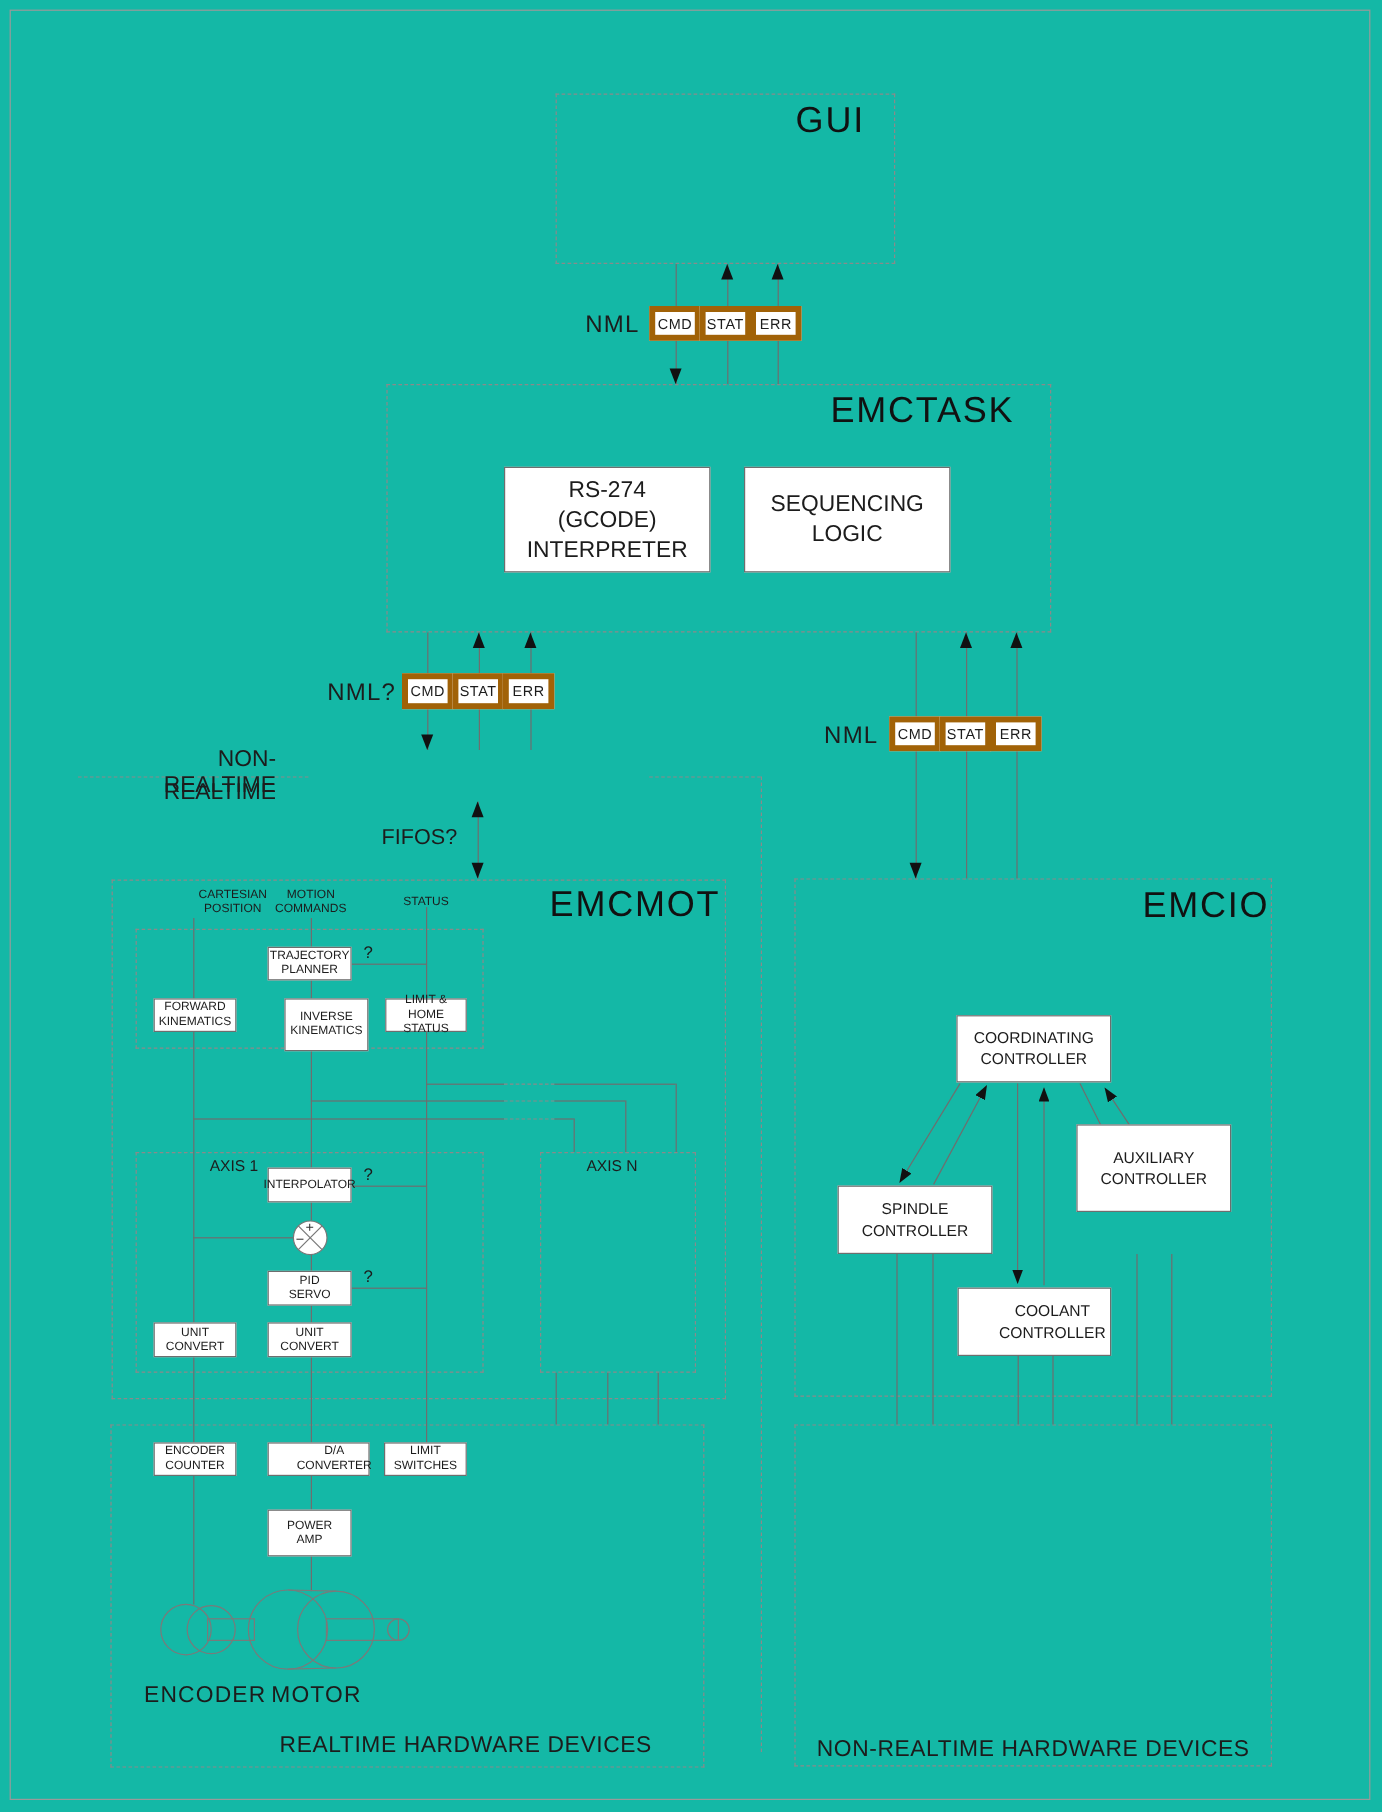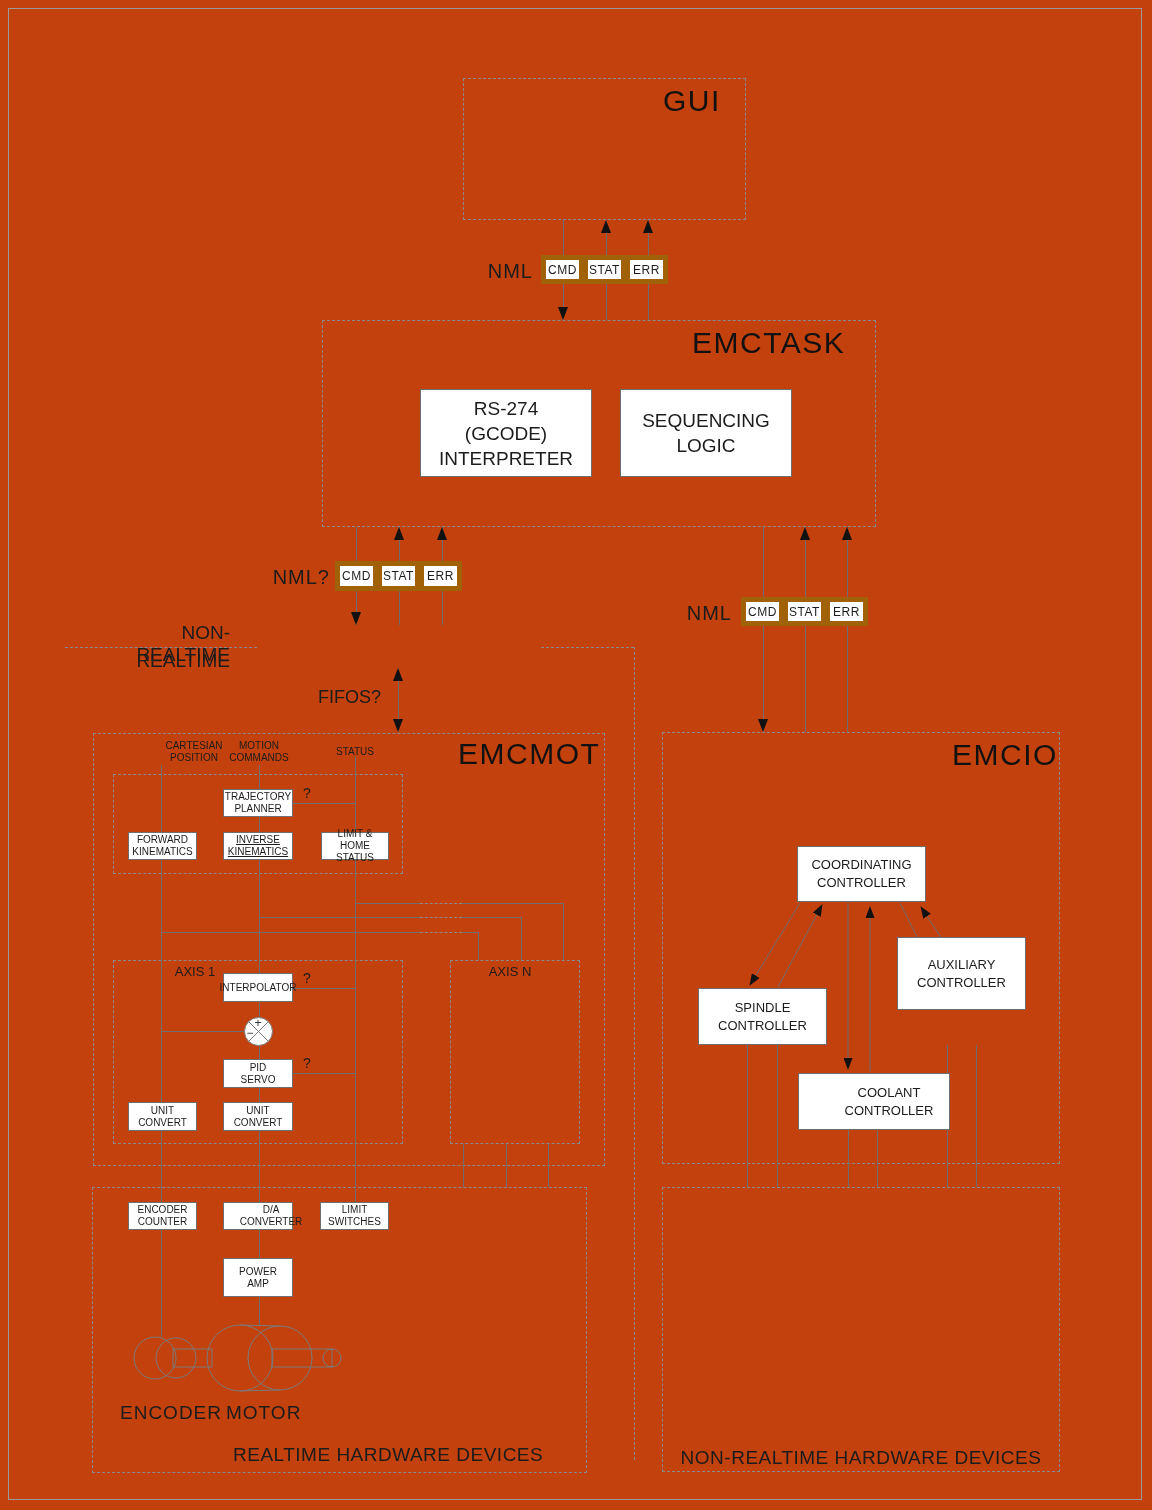--- a/index.html
+++ b/index.html
@@ -1,16 +1,16 @@
 <!DOCTYPE html>
 <html><head>
 <meta charset="utf-8">
 <style>
   html,body{margin:0;padding:0;background:#fff;}
-  #canvas{position:relative;width:1152px;height:1510px;background:#c2410c;
+  #canvas{position:relative;width:1152px;height:1510px;background:#14b8a6;
           font-family:"Liberation Sans","DejaVu Sans",sans-serif;color:#1c1c1c;overflow:hidden;}
   .abs{position:absolute;}
   
   .box{position:absolute;border:1px solid #6e6e6e;background:#fff;box-sizing:border-box;
        display:flex;align-items:center;justify-content:center;text-align:center;
        white-space:pre-line;font-size:10px;line-height:12px;color:#1c1c1c;z-index:4;}
   .f19{font-size:19px;line-height:25px;}
   .f13{font-size:13px;line-height:18px;}
   .f22{font-size:22px;line-height:24px;letter-spacing:0.5px;}
   
@@ -122,21 +122,21 @@
   <div class="vline" style="left:259px;top:1230px;height:28px;"></div>
   <div class="vline" style="left:259px;top:1287px;height:39px;"></div>
 
   <div class="vline" style="left:355px;top:756px;height:76px;"></div>
   <div class="vline" style="left:355px;top:860px;height:342px;"></div>
 
   <div class="box" style="left:223px;top:789px;width:70px;height:28px;">TRAJECTORY
 PLANNER</div>
   <div class="box" style="left:128px;top:832px;width:69px;height:28px;">FORWARD
 KINEMATICS</div>
-  <div class="box" style="left:223px;top:832px;width:70px;height:28px;text-decoration:underline;">INVERSE
+  <div class="box" style="left:237px;top:832px;width:70px;height:44px;">INVERSE
 KINEMATICS</div>
   <div class="box" style="left:321px;top:832px;width:68px;height:28px;">LIMIT &amp; HOME
 STATUS</div>
 
   <div class="hline" style="left:293px;top:803px;width:62px;"></div>
   <div class="hline" style="left:293px;top:988px;width:62px;"></div>
   <div class="hline" style="left:293px;top:1073px;width:62px;"></div>
   <div class="lbl" style="left:303px;top:785px;font-size:14px;">?</div>
   <div class="lbl" style="left:303px;top:970px;font-size:14px;">?</div>
   <div class="lbl" style="left:303px;top:1055px;font-size:14px;">?</div>
@@ -179,21 +179,21 @@
   <div class="box" style="left:223px;top:1102px;width:70px;height:29px;">UNIT
 CONVERT</div>
 
   <div class="vline" style="left:463px;top:1144px;height:43px;"></div>
   <div class="vline" style="left:506px;top:1144px;height:43px;"></div>
   <div class="vline" style="left:548px;top:1144px;height:43px;"></div>
 
   <div class="dashed" style="left:92px;top:1187px;width:495px;height:286px;"></div>
   <div class="box" style="left:128px;top:1202px;width:69px;height:28px;">ENCODER
 COUNTER</div>
-  <div class="box" style="left:223px;top:1202px;width:70px;height:28px;padding-left:26px;">D/A
+  <div class="box" style="left:223px;top:1202px;width:85px;height:28px;padding-left:26px;">D/A
 CONVERTER</div>
   <div class="box" style="left:320px;top:1202px;width:69px;height:28px;">LIMIT
 SWITCHES</div>
   <div class="box" style="left:223px;top:1258px;width:70px;height:39px;">POWER
 AMP</div>
 
   <svg style="left:130px;top:1318px;" width="215" height="84" viewBox="130 1318 215 84">
     <g fill="none" stroke="#7a7a7a" stroke-width="1">
       <rect x="173" y="1349" width="39" height="18"></rect>
       <rect x="272" y="1349" width="60" height="18"></rect>
@@ -213,21 +213,21 @@
 
   <div class="dashed" style="left:662px;top:732px;width:398px;height:432px;"></div>
   <div class="title" style="left:952px;top:738px;">EMCIO</div>
 
   <div class="box f13" style="left:797px;top:846px;width:129px;height:56px;">COORDINATING
 CONTROLLER</div>
   <div class="box f13" style="left:698px;top:988px;width:129px;height:57px;">SPINDLE
 CONTROLLER</div>
   <div class="box f13" style="left:897px;top:937px;width:129px;height:73px;">AUXILIARY
 CONTROLLER</div>
-  <div class="box f13" style="left:798px;top:1073px;width:152px;height:57px;padding-left:30px;">COOLANT
+  <div class="box f13" style="left:798px;top:1073px;width:128px;height:57px;padding-left:30px;">COOLANT
 CONTROLLER</div>
 
   <svg style="left:650px;top:895px;" width="410" height="200" viewBox="650 895 410 200">
     <defs>
       <marker id="ah" markerUnits="userSpaceOnUse" markerWidth="12" markerHeight="9" refX="11" refY="4.5" orient="auto">
         <path d="M0,0 L12,4.5 L0,9 Z" fill="#111"></path>
       </marker>
     </defs>
     <g stroke="#6e6e6e" stroke-width="1" fill="none">
       <line x1="800" y1="903" x2="750" y2="985" marker-end="url(#ah)"></line>

